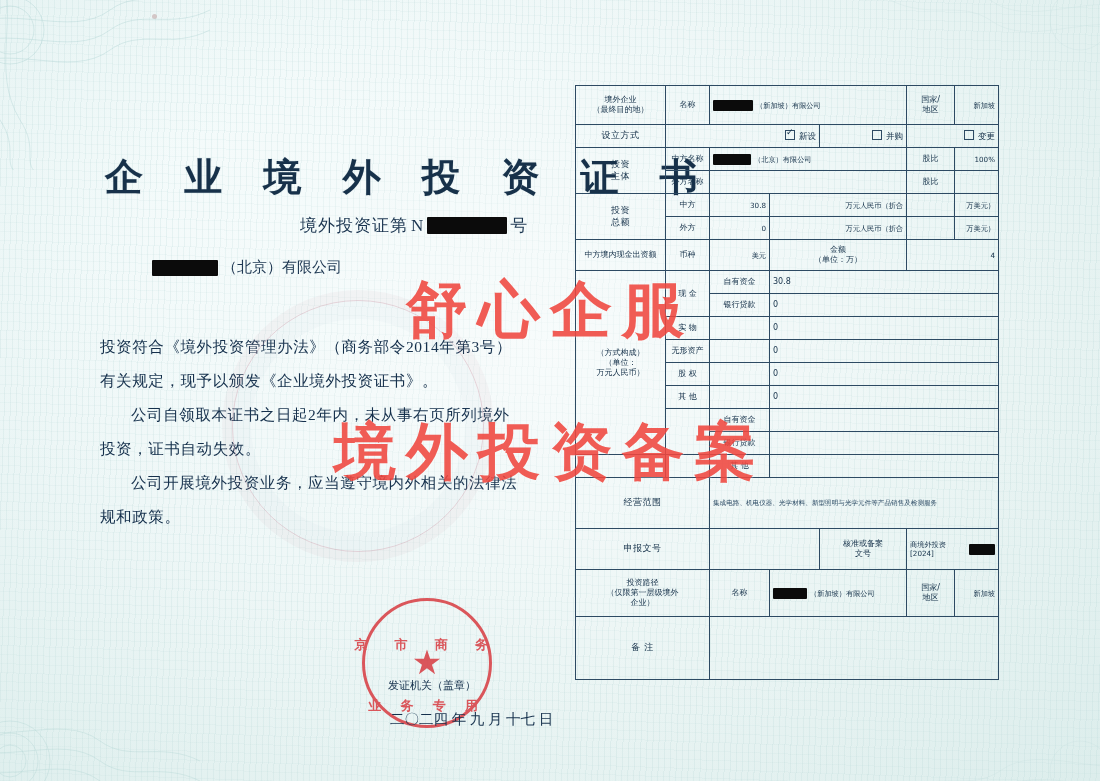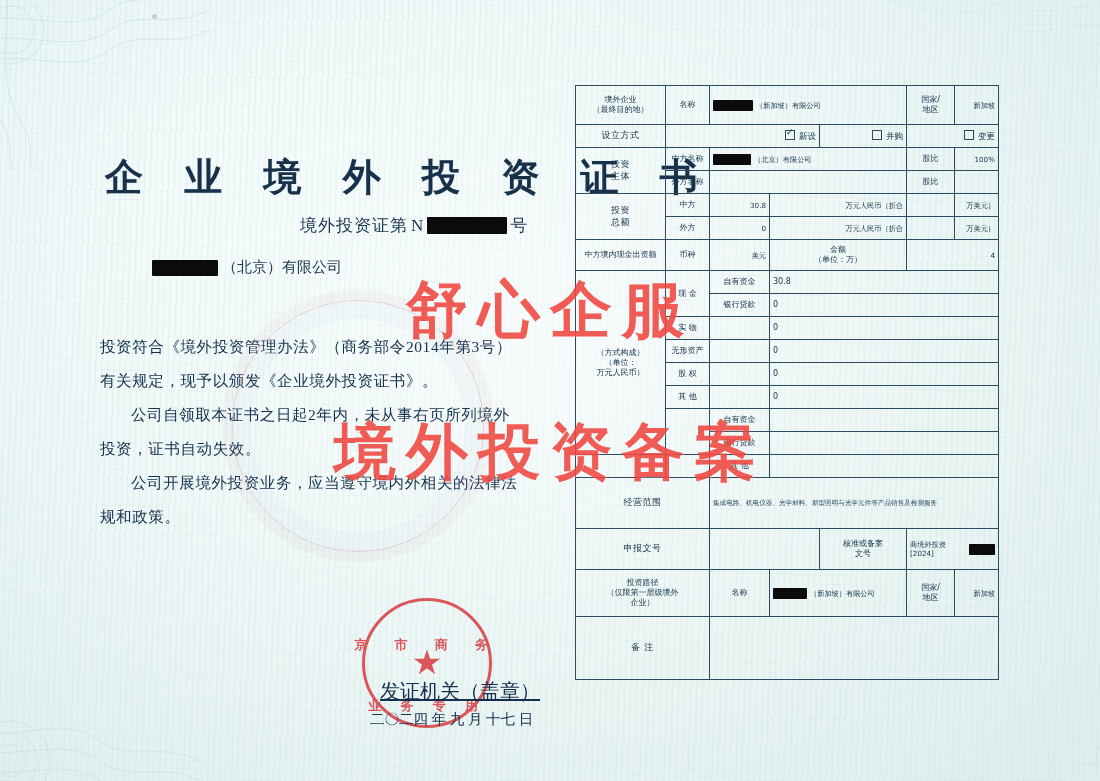--- a/index.html
+++ b/index.html
@@ -133,30 +133,29 @@
     font-size: 13px;
     font-weight: bold;
     white-space: nowrap;
     margin-top: 24px;
   }
   .seal-top { left: 50%; top: 11px; transform: translateX(-50%); letter-spacing: 12px; }
   .seal-bottom { left: 50%; bottom: 10px; transform: translateX(-50%); letter-spacing: 8px; }
 
   .issuer-line {
     position: absolute;
-    left: 380px;
+    left: 388px;
     top: 678px;
-    font-size: 20px;
+    font-size: 11px;
     color: #15304c;
     white-space: nowrap;
-    text-decoration: underline;
   }
   .date-line {
     position: absolute;
-    left: 370px;
+    left: 390px;
     top: 710px;
     font-size: 14.5px;
     color: #15304c;
     white-space: nowrap;
   }
 
   
   .table-wrap {
     position: absolute;
     left: 575px;

